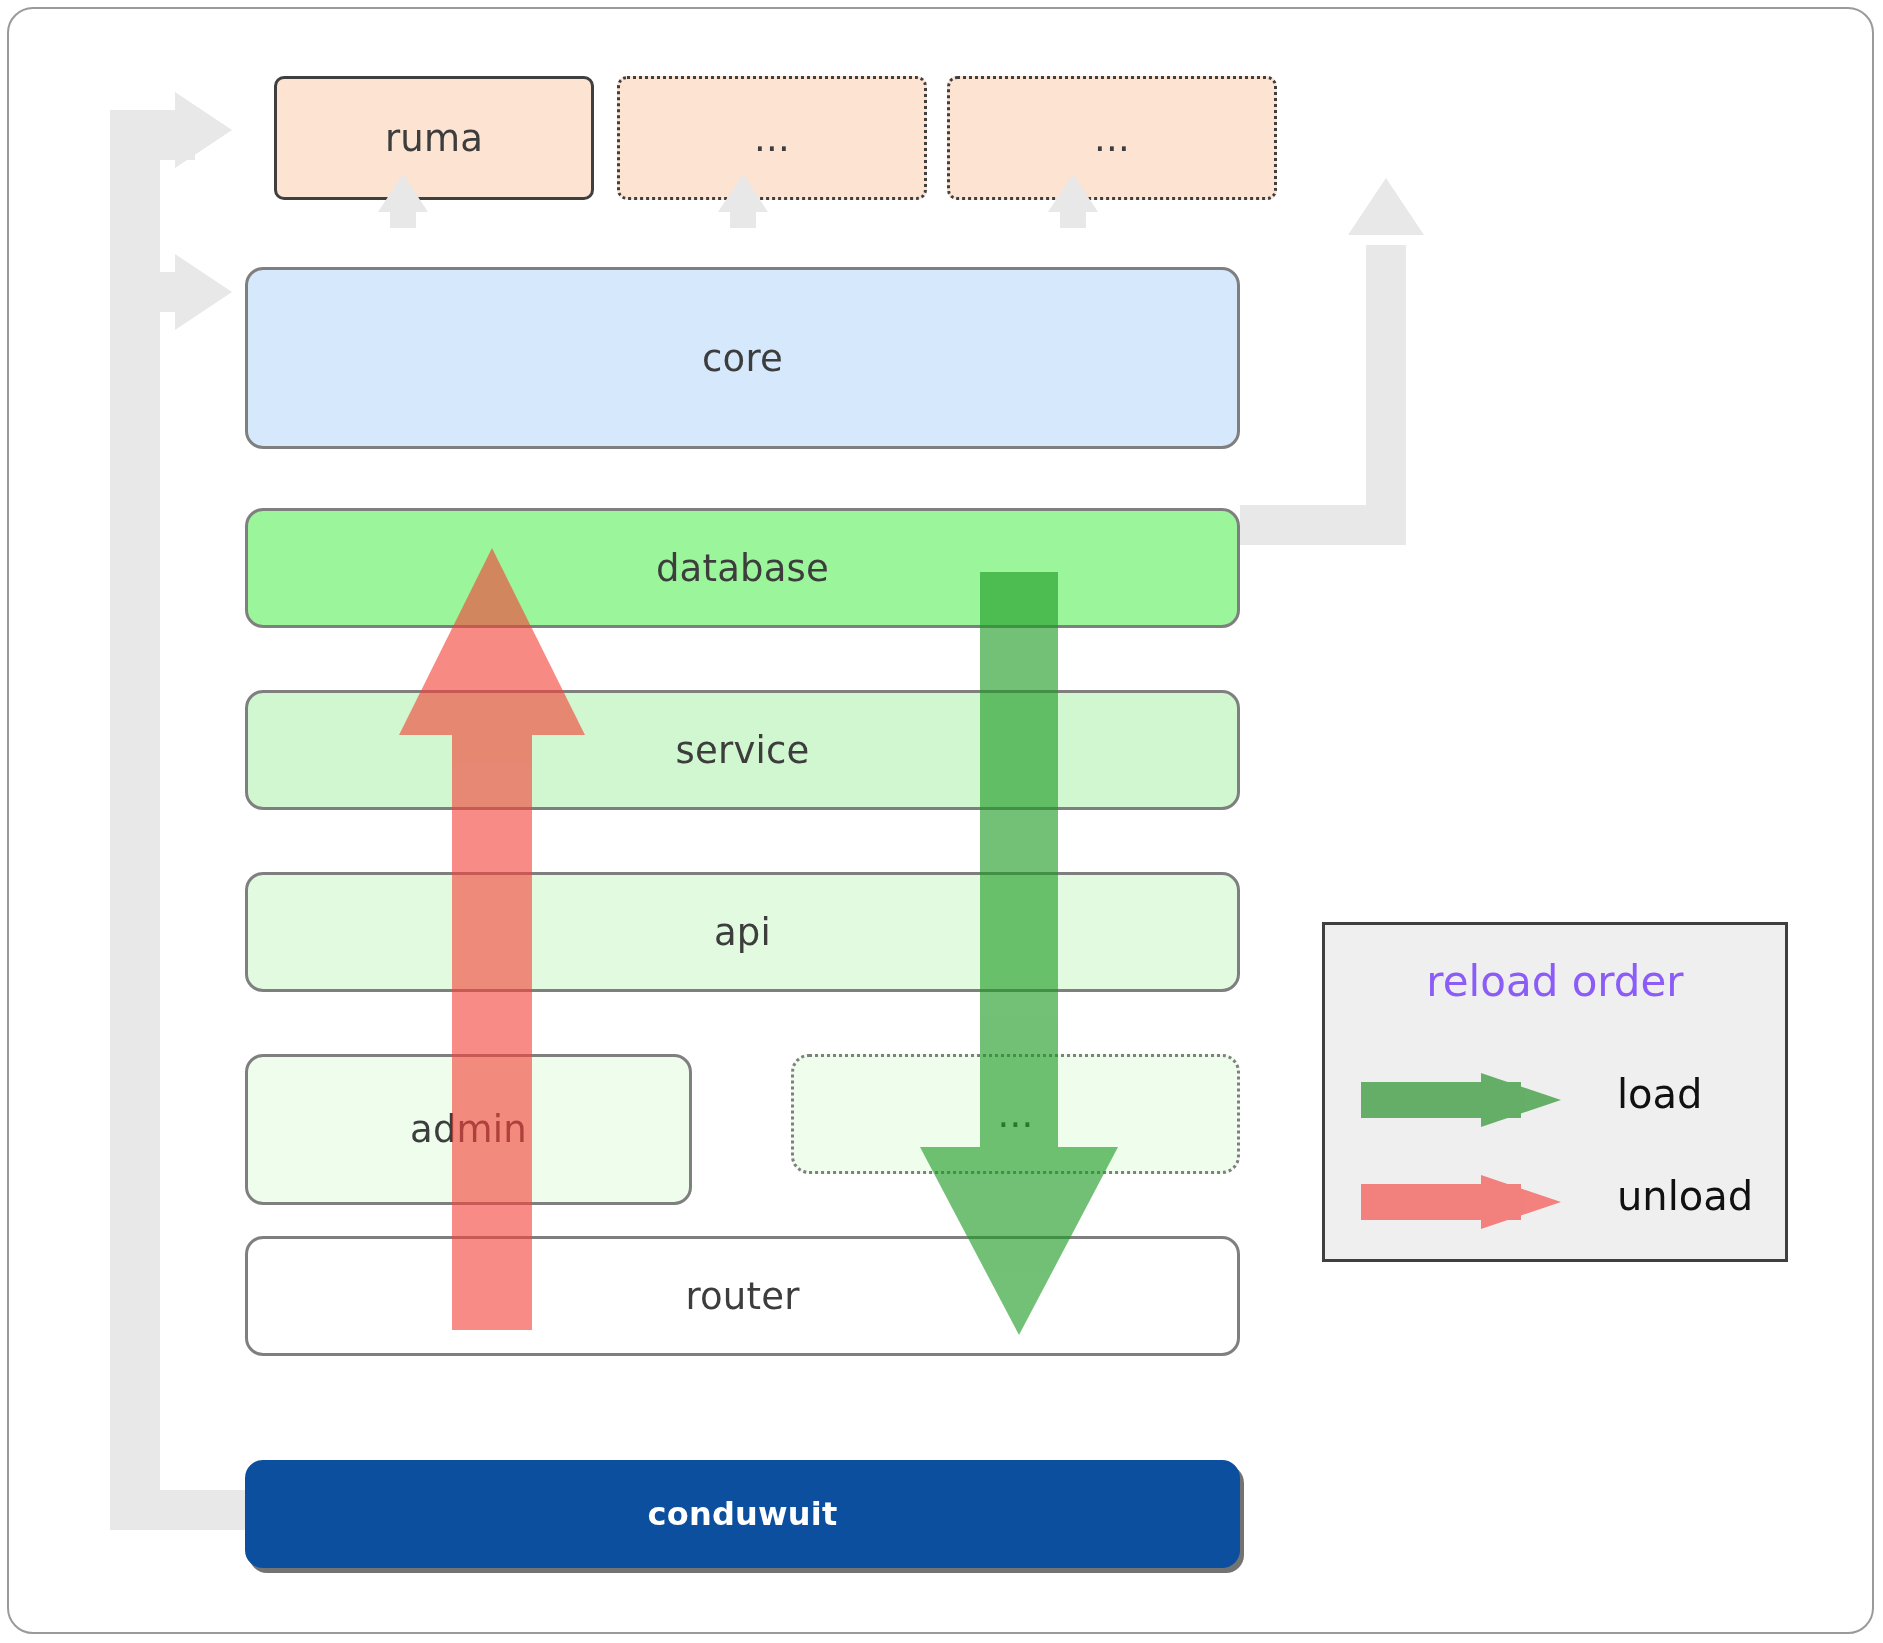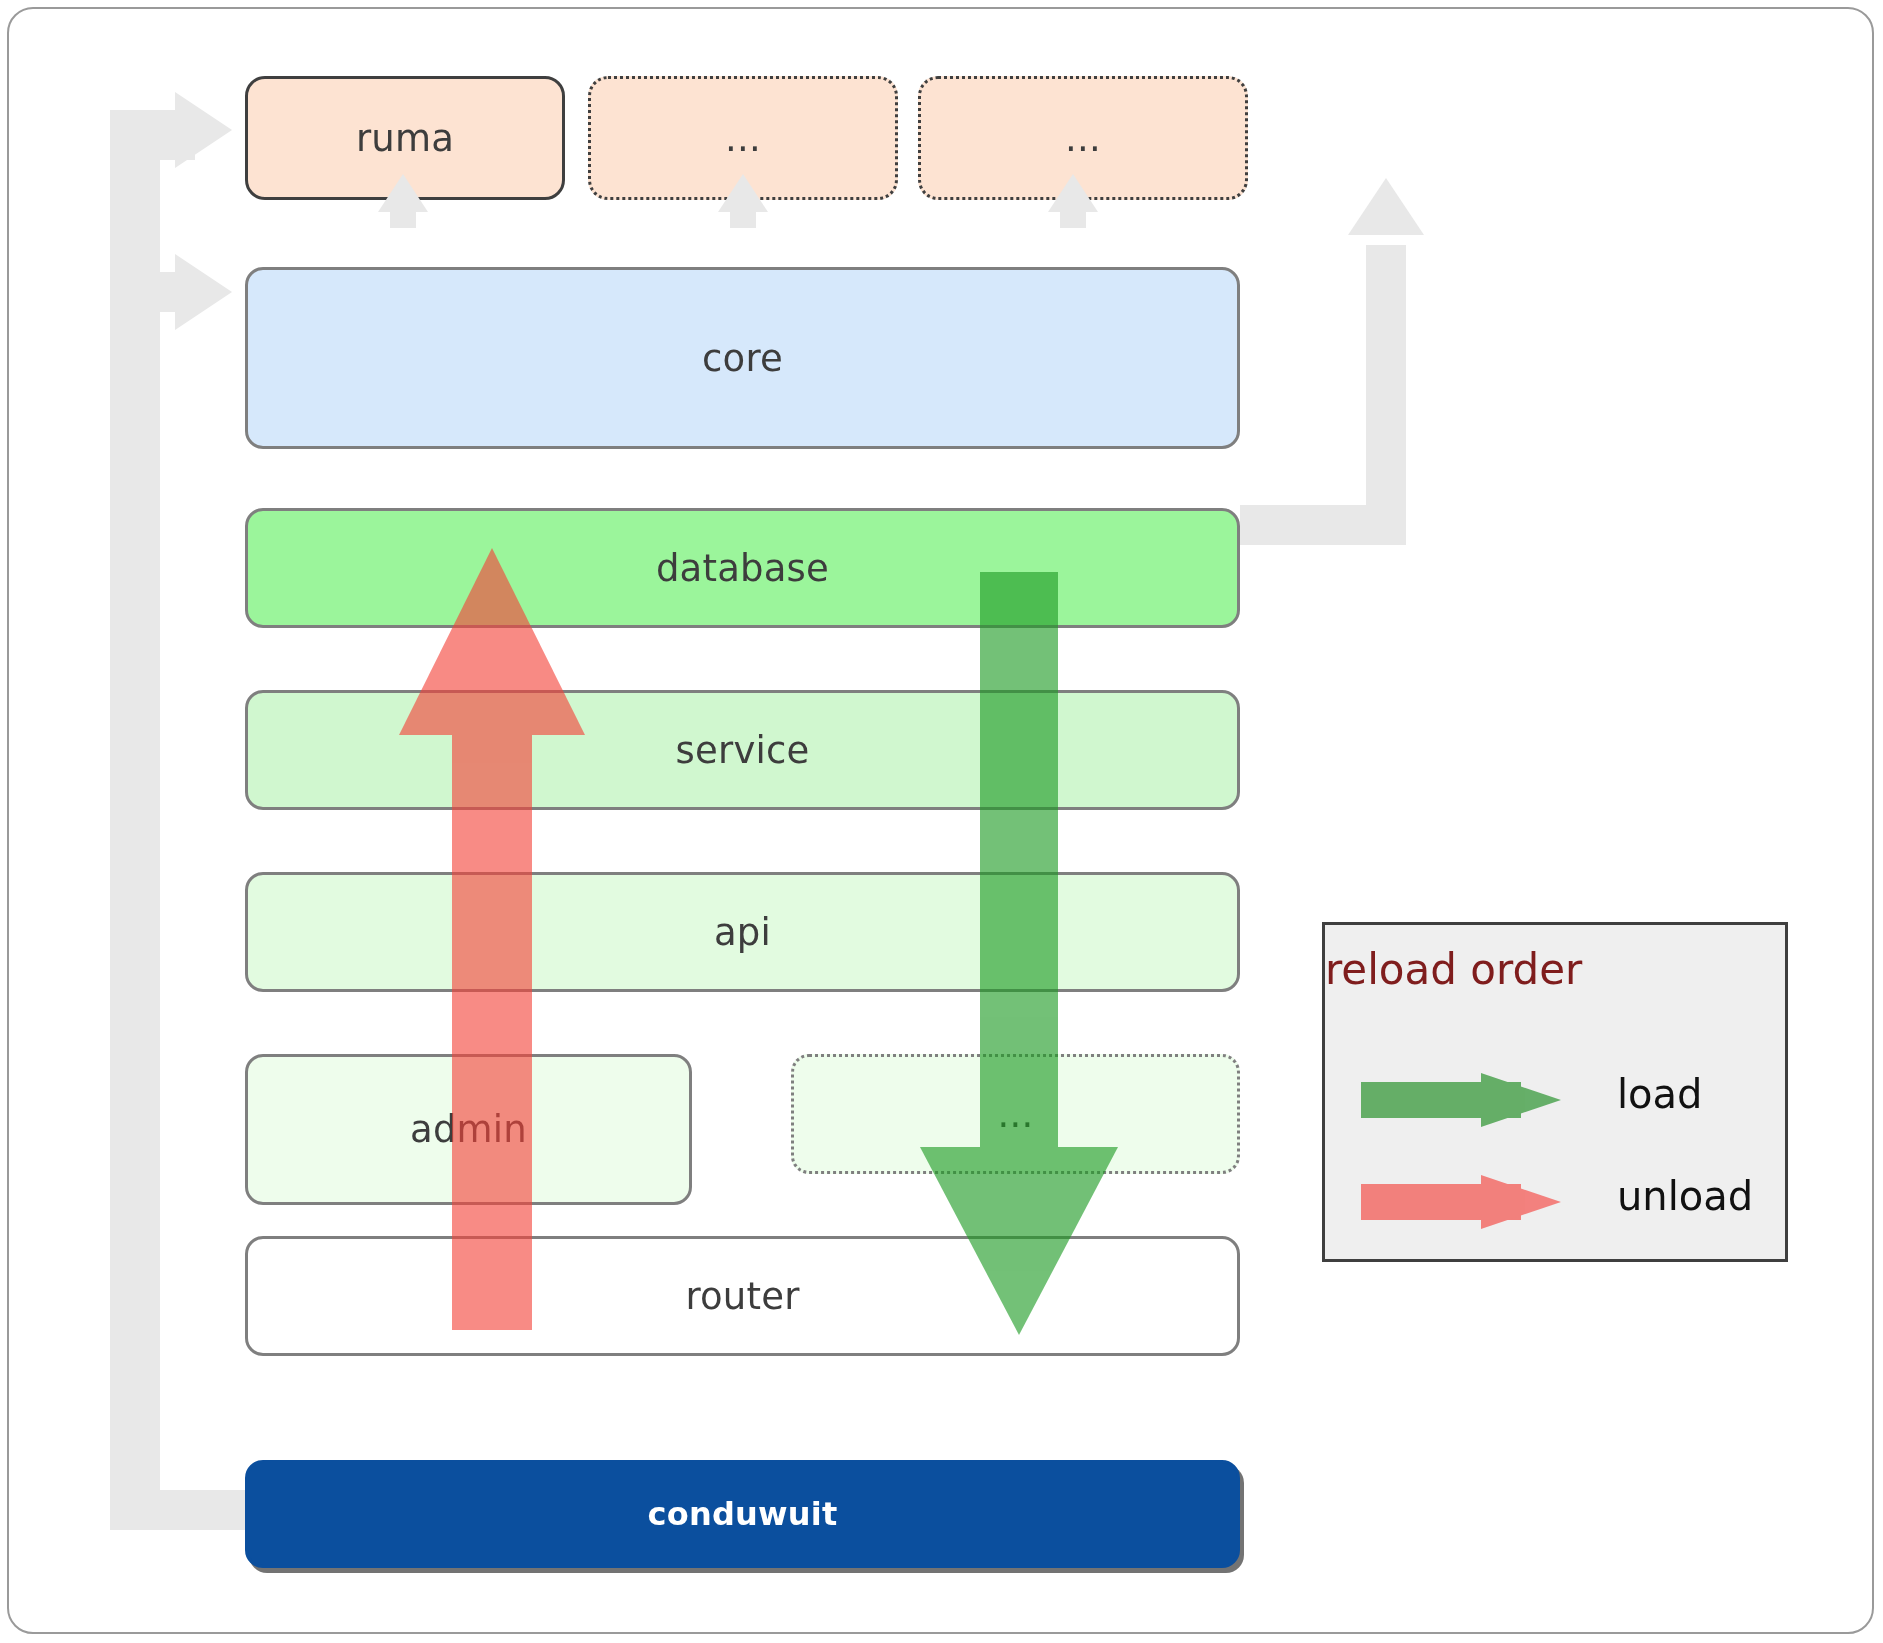--- a/index.html
+++ b/index.html
@@ -42,21 +42,22 @@
     letter-spacing: 0.2px;
   }
   .box .lbl { position: relative; z-index: 3; }
 
   
   .dep {
     background: #fde3d2;
     border: 3px solid #3f3f3f;
     height: 124px;
     top: 76px;
-    border-radius: 20px;
+    border-radius: 10px;
+    margin-left: 29px;
   }
   .dep.dotted { border: 3px dotted #3f3f3f; }
 
   
   .core-box {
     background: #d6e8fb;
     border: 3px solid #7f7f7f;
     border-radius: 18px;
   }
   
@@ -94,24 +95,24 @@
     top: 922px;
     width: 466px;
     height: 340px;
     background: #efefef;
     border: 3px solid #3f3f3f;
     box-sizing: border-box;
   }
   .legend-title {
     position: absolute;
     left: 0; right: 0;
-    top: 20px;
-    text-align: left;
+    top: 32px;
+    text-align: center;
     font-size: 42px;
-    color: #7f1d1d;
+    color: #8b5cf6;
   }
   .legend-row {
     position: absolute;
     left: 0;
     width: 100%;
     height: 90px;
   }
   .legend-row.r1 { top: 130px; }
   .legend-row.r2 { top: 232px; }
   .legend-arrow {

